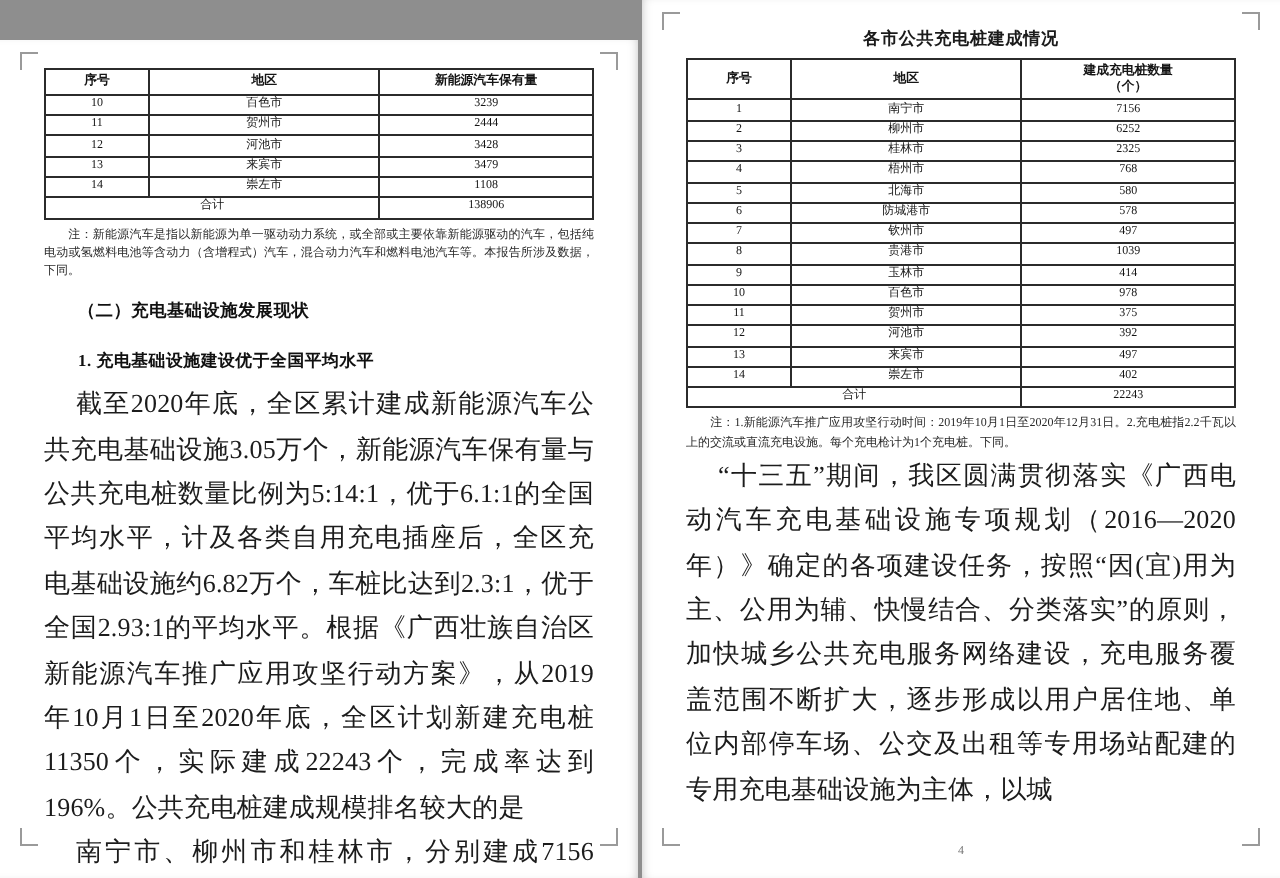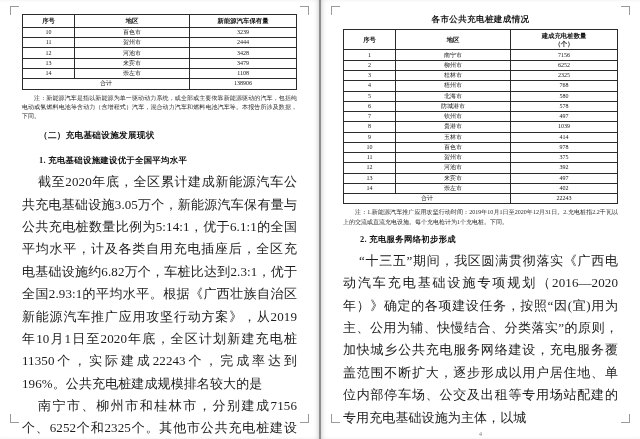--- a/index.html
+++ b/index.html
@@ -23,21 +23,21 @@
   .page {
     position: relative;
     background: #ffffff;
     flex: 1 1 0;
     overflow: hidden;
     padding: 14px 22px 10px 22px;
     display: flex;
     flex-direction: column;
   }
 
-  .page-left  { box-shadow: inset -3px 0 6px -4px rgba(0,0,0,.35); }
+  .page-left  { box-shadow: inset -3px 0 6px -4px rgba(0,0,0,.35); margin-top: 20px; }
   .page-right { box-shadow: inset 3px 0 6px -4px rgba(0,0,0,.35); }
 
   
   .crop {
     position: absolute;
     width: 9px; height: 9px;
     border-color: #9a9a9a;
     border-style: solid;
     border-width: 0;
   }
@@ -301,21 +301,20 @@
           <td colspan="2">合计</td>
           <td>22243</td>
         </tr>
       </tbody>
     </table>
 
     <div class="note">
       <span class="ind"></span><span>注：1.新能源汽车推广应用攻坚行动时间：2019年10月1日至2020年12月31日。2.充电桩指2.2千瓦以上的交流或直流充电设施。每个充电枪计为1个充电桩。下同。</span>
     </div>
 
-    <div class="h-sub">2. 充电服务网络初步形成</div>
 
     <p class="body">“十三五”期间，我区圆满贯彻落实《广西电动汽车充电基础设施专项规划（2016—2020年）》确定的各项建设任务，按照“因(宜)用为主、公用为辅、快慢结合、分类落实”的原则，加快城乡公共充电服务网络建设，充电服务覆盖范围不断扩大，逐步形成以用户居住地、单位内部停车场、公交及出租等专用场站配建的专用充电基础设施为主体，以城</p>
 
     <div class="spacer"></div>
     <div class="folio">4</div>
   </div>
 
 </div>
 
 </body></html>

